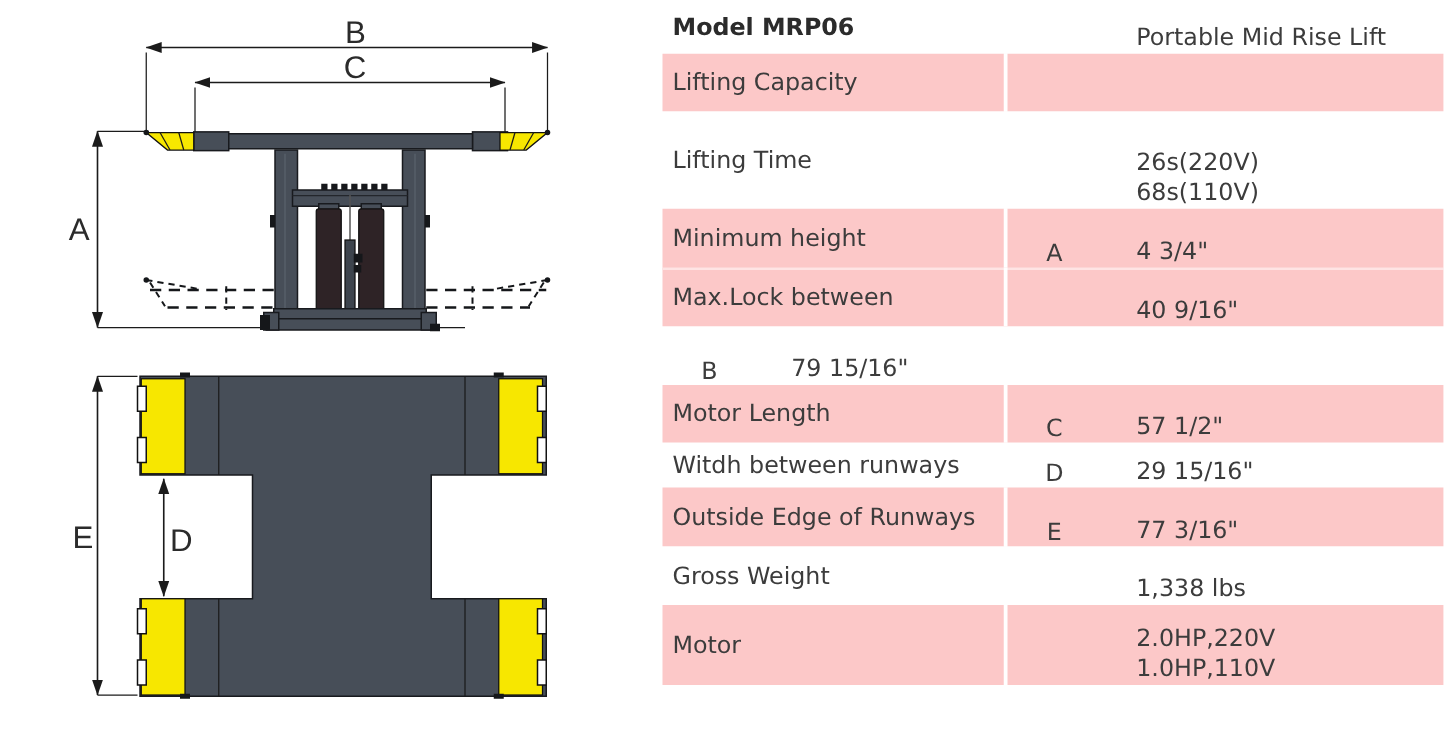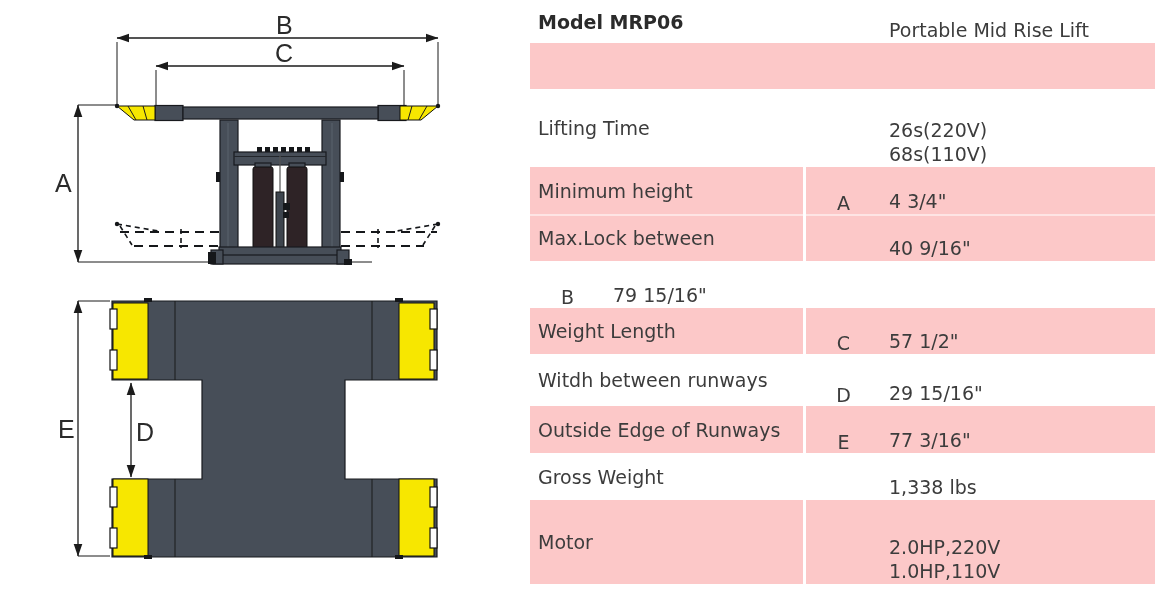--- a/index.html
+++ b/index.html
@@ -19,24 +19,24 @@
   .dlab{font-family:"Liberation Sans",sans-serif;font-size:25px;fill:var(--dim_text);}
   
   #spec{position:absolute;left:530px;top:0;width:625px;color:var(--table_text);
         font-size:19px;}
   .trow{display:flex;align-items:flex-end;}
   .pink{background:var(--pink_row);}
   .pink + .pink{box-shadow:inset 0 2px 0 rgba(255,255,255,.5);}
   .c-label{width:265px;padding-left:8px;border-right:3px solid #fff;
            align-self:stretch;display:flex;align-items:center;}
   .c-letter{width:75px;text-align:center;}
-  .c-value{flex:1;padding-left:8px;white-space:pre-line;line-height:1.3;}
+  .c-value{flex:1;padding-left:8px;white-space:pre-line;line-height:1.3;margin-left:20px;}
   .model{font-weight:bold;color:var(--header_text);}
-  .h43{height:43px}.h46{height:46px}.h47{height:47px}.h48{height:52px}
-  .h63{height:78px}.h68{height:84px}
+  .h43{height:43px}.h46{height:46px}.h47{height:47px}.h48{height:36px}
+  .h63{height:78px}.h68{height:64px}
 </style>
 </head>
 <body>
 
 <div id="stage">
 
   <svg id="diagram" width="530" height="598" viewBox="0 0 530 598">
     <defs>
       <marker id="arr" viewBox="0 0 10 8" refX="9.5" refY="4" markerWidth="10" markerHeight="8" orient="auto-start-reverse">
         <path d="M0,0.6 L9.8,4 L0,7.4 Z" fill="#1b1b1b"></path>
@@ -188,20 +188,21 @@
 
   <div id="spec">
 
     <div class="trow h43">
       <div class="c-label model">Model MRP06</div>
       <div class="c-letter"></div>
       <div class="c-value">Portable Mid Rise Lift</div>
     </div>
 
     <div class="trow pink h46">
+      <div class="c-label">Lifting Capacity</div>
       <div class="c-letter"></div>
     </div>
 
     <div class="trow h63">
       <div class="c-label">Lifting Time</div>
       <div class="c-letter"></div>
       <div class="c-value">26s(220V)
 68s(110V)</div>
     </div>
 
@@ -217,21 +218,21 @@
       <div class="c-letter"></div>
       <div class="c-value">40 9/16"</div>
     </div>
 
     <div class="trow h47">
       <div class="c-letter">B</div>
       <div class="c-value">79 15/16"</div>
     </div>
 
     <div class="trow pink h46">
-      <div class="c-label">Weight Length</div>
+      <div class="c-label">Motor Length</div>
       <div class="c-letter">C</div>
       <div class="c-value">57 1/2"</div>
     </div>
 
     <div class="trow h48">
       <div class="c-label">Witdh between runways</div>
       <div class="c-letter">D</div>
       <div class="c-value">29 15/16"</div>
     </div>
 

